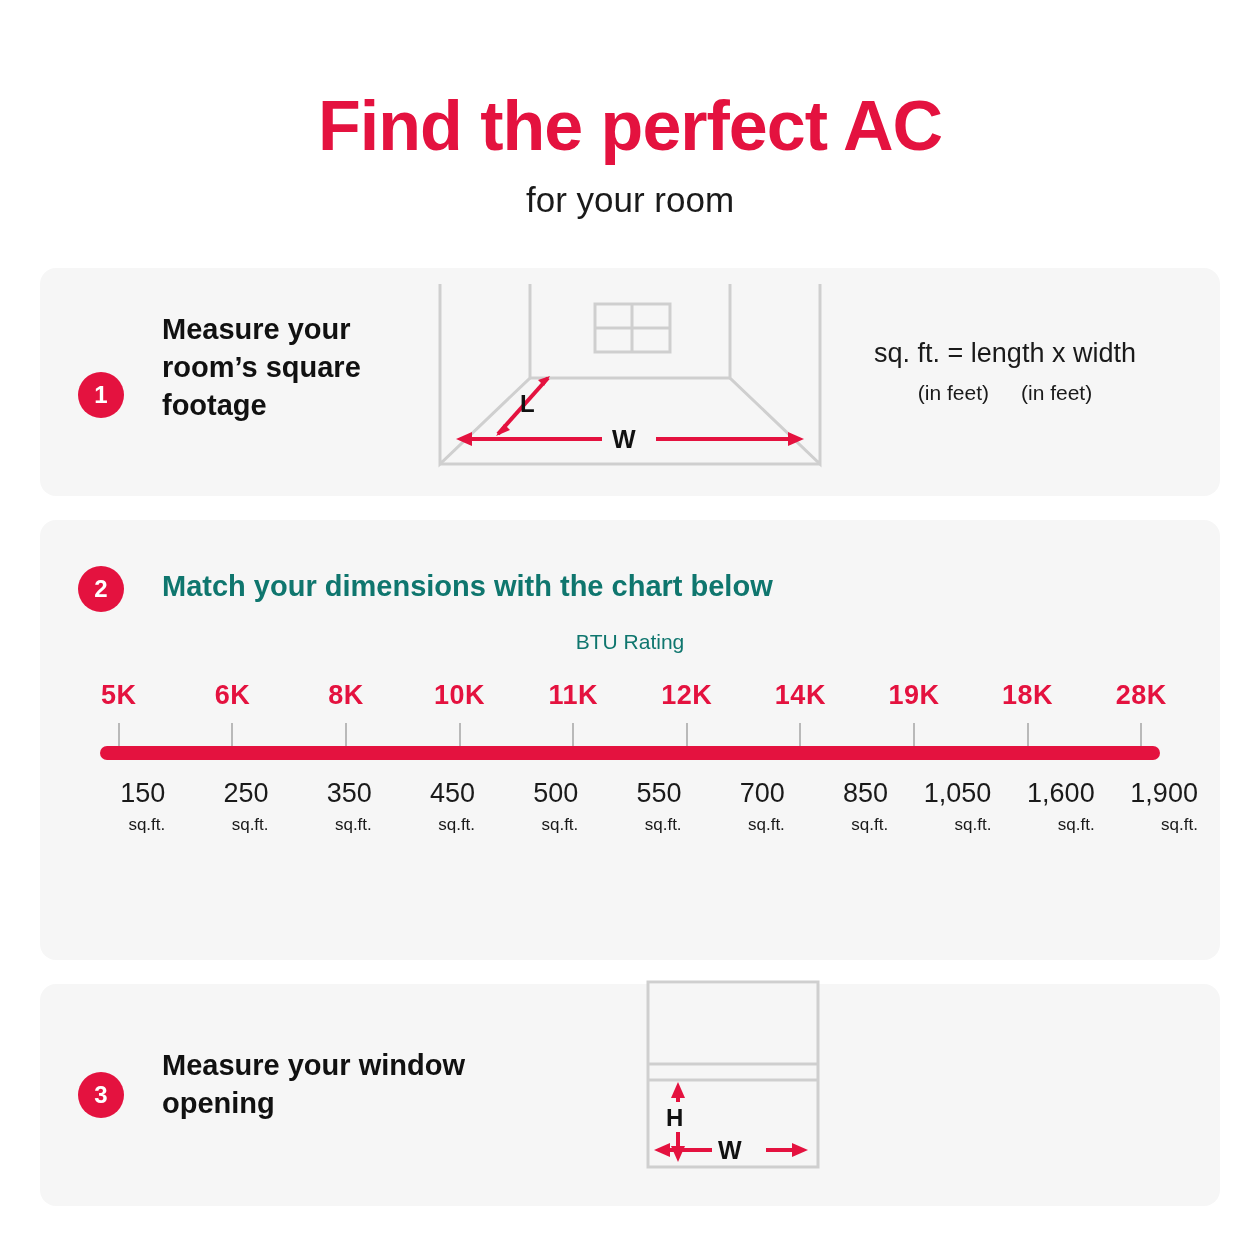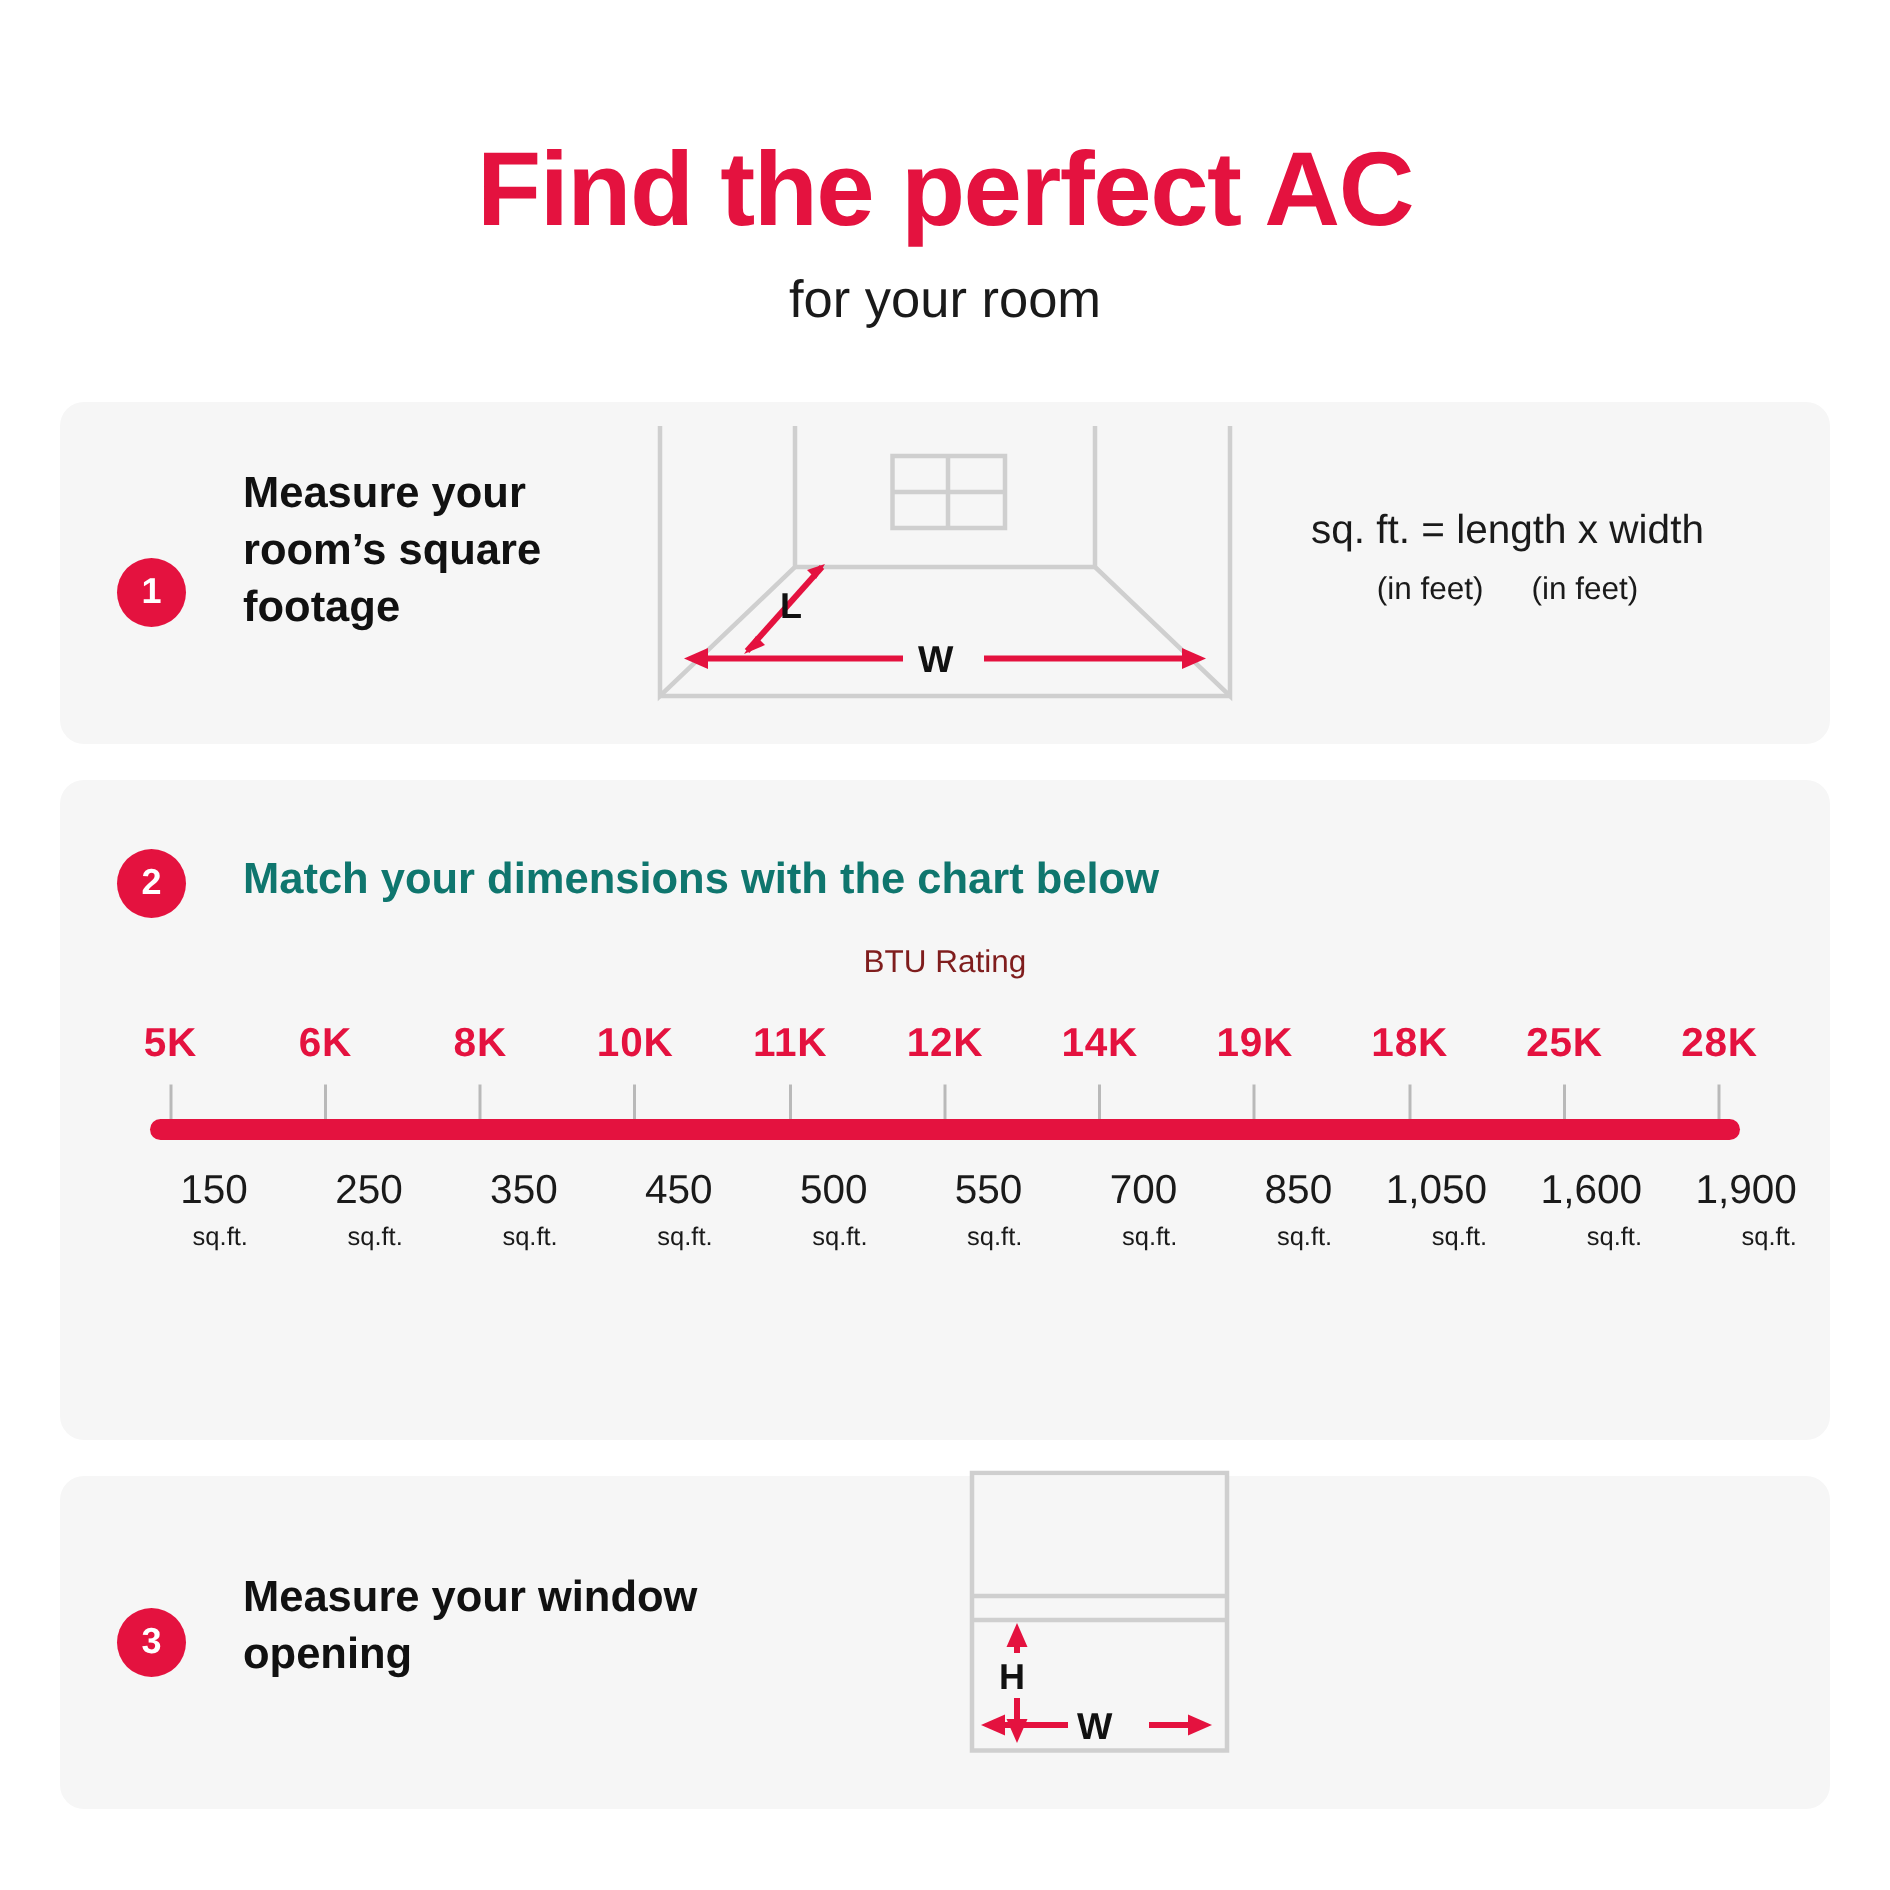--- a/index.html
+++ b/index.html
@@ -115,21 +115,21 @@
     font-weight: bold;
     color: #0f766e;
   }
   .btu-label {
     position: absolute;
     top: 110px;
     left: 0;
     right: 0;
     text-align: center;
     font-size: 21px;
-    color: #7f1d1d;
+    color: #0f766e;
   }
   .scale {
     position: absolute;
     left: 22px;
     right: 22px;
     top: 160px;
   }
   .scale-row {
     display: flex;
     align-items: flex-end;
@@ -293,24 +293,20 @@
           </div>
           <div class="scale-col">
             <div class="btu-value">19K</div>
             <div class="tick"></div>
           </div>
           <div class="scale-col">
             <div class="btu-value">18K</div>
             <div class="tick"></div>
           </div>
           <div class="scale-col">
-            <div class="btu-value">25K</div>
-            <div class="tick"></div>
-          </div>
-          <div class="scale-col">
             <div class="btu-value">28K</div>
             <div class="tick"></div>
           </div>
         </div>
     </div>
 
     <div class="bar"></div>
 
     <div class="sqft-row" id="sqft-row">
         <div class="sqft-col">

